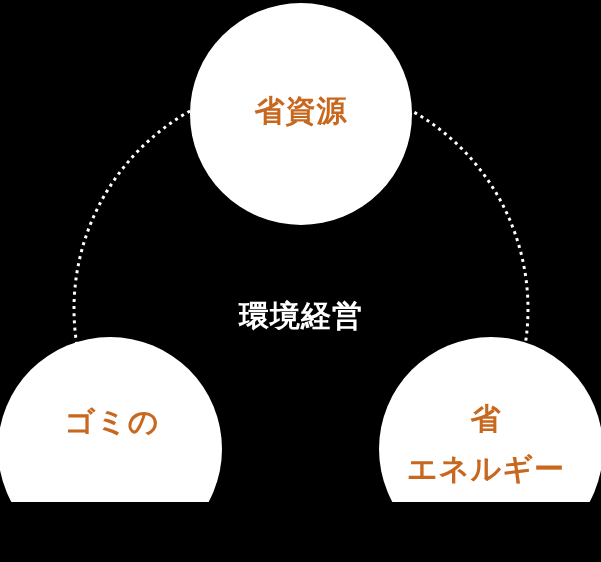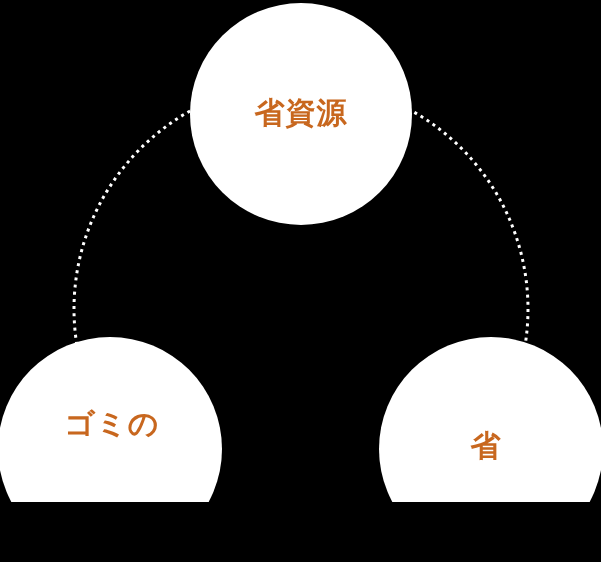--- a/index.html
+++ b/index.html
@@ -6,21 +6,21 @@
     margin: 0;
     padding: 0;
     background: #000000;
   }
   .stage {
     position: relative;
     width: 601px;
     height: 502px;
     background: #000000;
     overflow: hidden;
-    font-family: Liberation Serif, serif;
+    font-family: Liberation Mono, monospace;
   }
   svg.diagram-layer {
     position: absolute;
     left: 0;
     top: 0;
     width: 601px;
     height: 562px;
     display: block;
   }
   .label {
@@ -66,18 +66,20 @@
   <div class="label node-label label-top">
     <span class="line">省資源</span>
   </div>
 
   <div class="label node-label label-bl">
     <span class="line">ゴミの</span>
   </div>
 
   <div class="label node-label label-br">
     <span class="line">省</span>
+    <span class="line">エネルギー</span>
   </div>
 
   <div class="label center-label label-center">
+    <span class="line">環境経営</span>
   </div>
 
 </div>
 
 </body></html>

